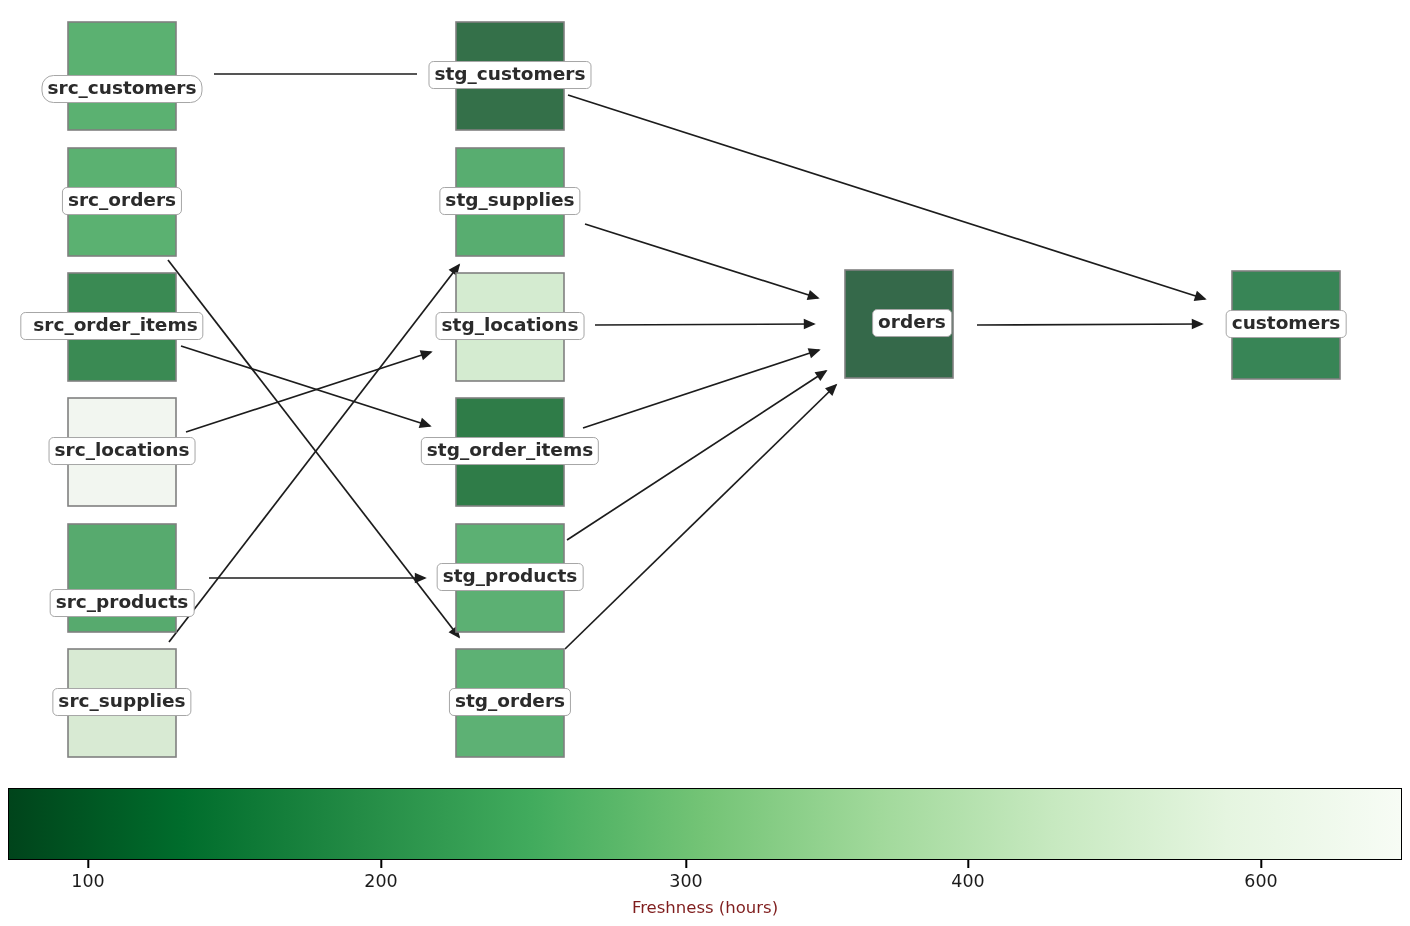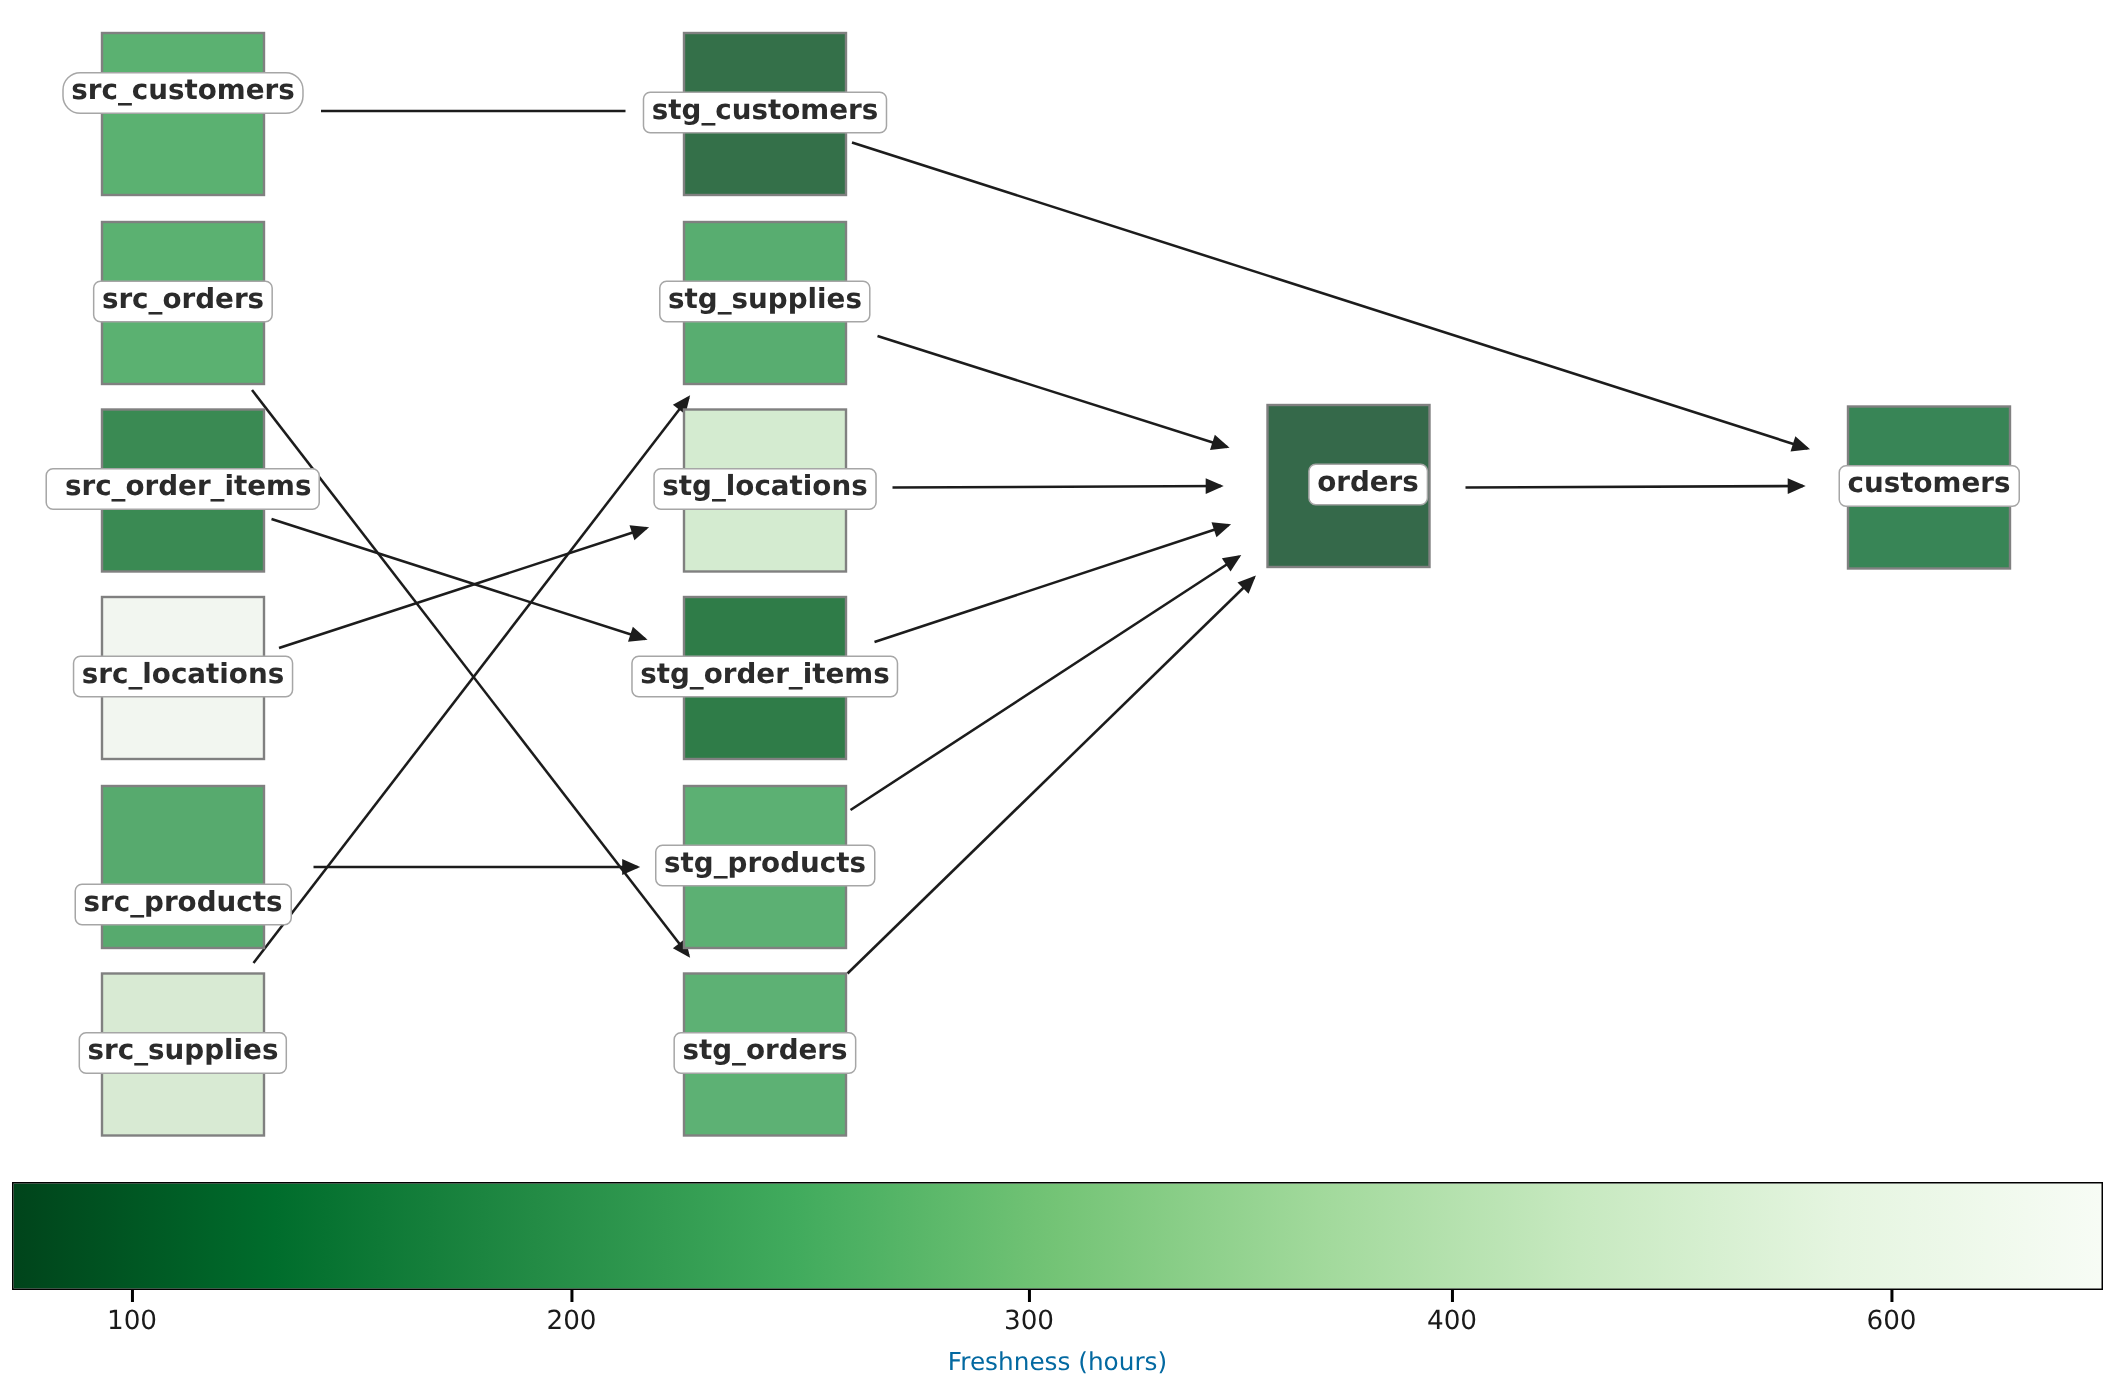--- a/index.html
+++ b/index.html
@@ -45,21 +45,21 @@
     margin-top:3px;
     font-size:17.5px;
     color:#1a1a1a;
     text-align:right;
   }
   .colorbar-label{
     position:absolute;
     left:705px;top:898px;
     transform:translateX(-50%);
     font-size:16.5px;
-    color:#0369a1;
+    color:#7f1d1d;
     white-space:nowrap;
   }
 </style>
 </head>
 <body>
 
 <div class="canvas">
   <svg width="1410" height="926" viewBox="0 0 1410 926">
     <defs>
       <marker id="arrow" viewBox="0 0 10 10" refX="8.5" refY="5" markerUnits="userSpaceOnUse" markerWidth="14" markerHeight="12" orient="auto">
@@ -93,23 +93,23 @@
         <rect x="456" y="273" width="108" height="108" fill="#d4ebd0" stroke="#808080" stroke-width="1.6"></rect>
         <rect x="456" y="398" width="108" height="108" fill="#2f7c48" stroke="#808080" stroke-width="1.6"></rect>
         <rect x="456" y="524" width="108" height="108" fill="#5cb073" stroke="#808080" stroke-width="1.6"></rect>
         <rect x="456" y="649" width="108" height="108" fill="#5db174" stroke="#808080" stroke-width="1.6"></rect>
         <rect x="845" y="270" width="108" height="108" fill="#35694a" stroke="#808080" stroke-width="1.6"></rect>
         <rect x="1232" y="271" width="108" height="108" fill="#388556" stroke="#808080" stroke-width="1.6"></rect>
       </g>
   </svg>
 
   <div id="labels-layer">
-      <div class="node-label" style="left: 122px; top: 62px; border-radius: 12px;">src_customers</div>
+      <div class="node-label" style="left: 122px; top: 89px; border-radius: 12px;">src_customers</div>
       <div class="node-label" style="left: 122px; top: 201px;">src_orders</div>
-      <div class="node-label" style="left: 122px; top: 326px; padding-left: 12px;">src_order_items</div>
+      <div class="node-label" style="left: 112px; top: 326px; padding-left: 12px;">src_order_items</div>
       <div class="node-label" style="left: 122px; top: 451px;">src_locations</div>
       <div class="node-label" style="left: 122px; top: 579px; margin-top: 24px;">src_products</div>
       <div class="node-label" style="left: 122px; top: 702px;">src_supplies</div>
       <div class="node-label" style="left: 510px; top: 75px; text-align: right;">stg_customers</div>
       <div class="node-label" style="left: 510px; top: 201px;">stg_supplies</div>
       <div class="node-label" style="left: 510px; top: 326px;">stg_locations</div>
       <div class="node-label" style="left: 510px; top: 451px;">stg_order_items</div>
       <div class="node-label" style="left: 510px; top: 577px;">stg_products</div>
       <div class="node-label" style="left: 510px; top: 702px;">stg_orders</div>
       <div class="node-label" style="left: 912px; top: 323px;">orders</div>

